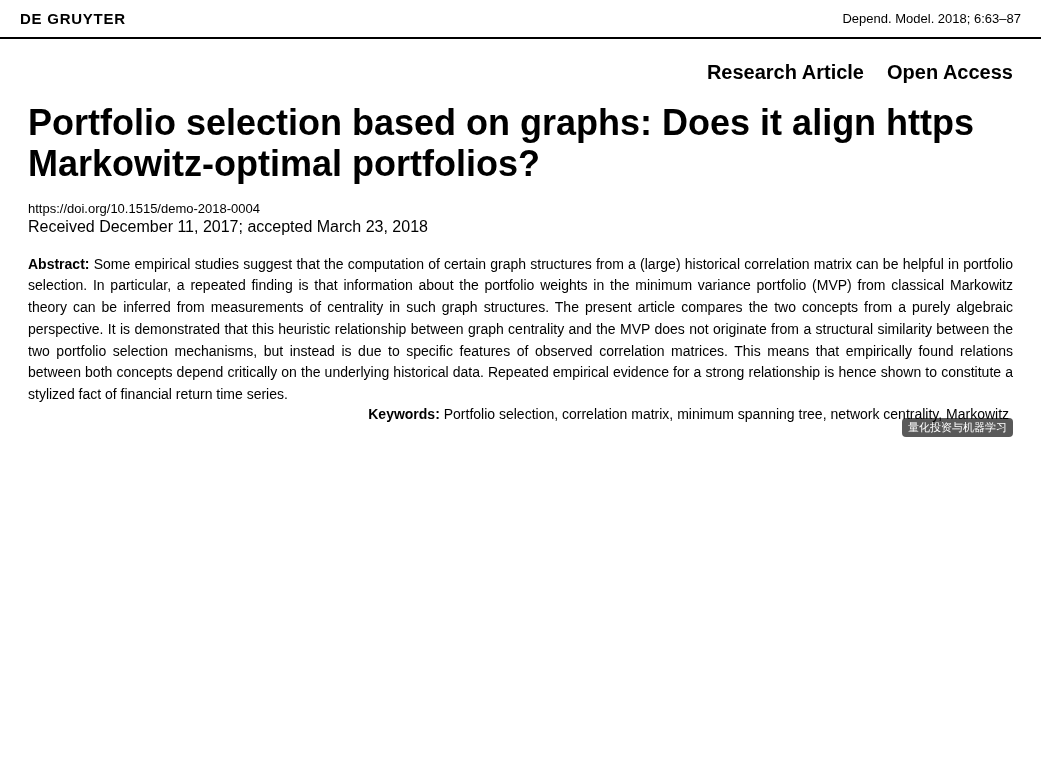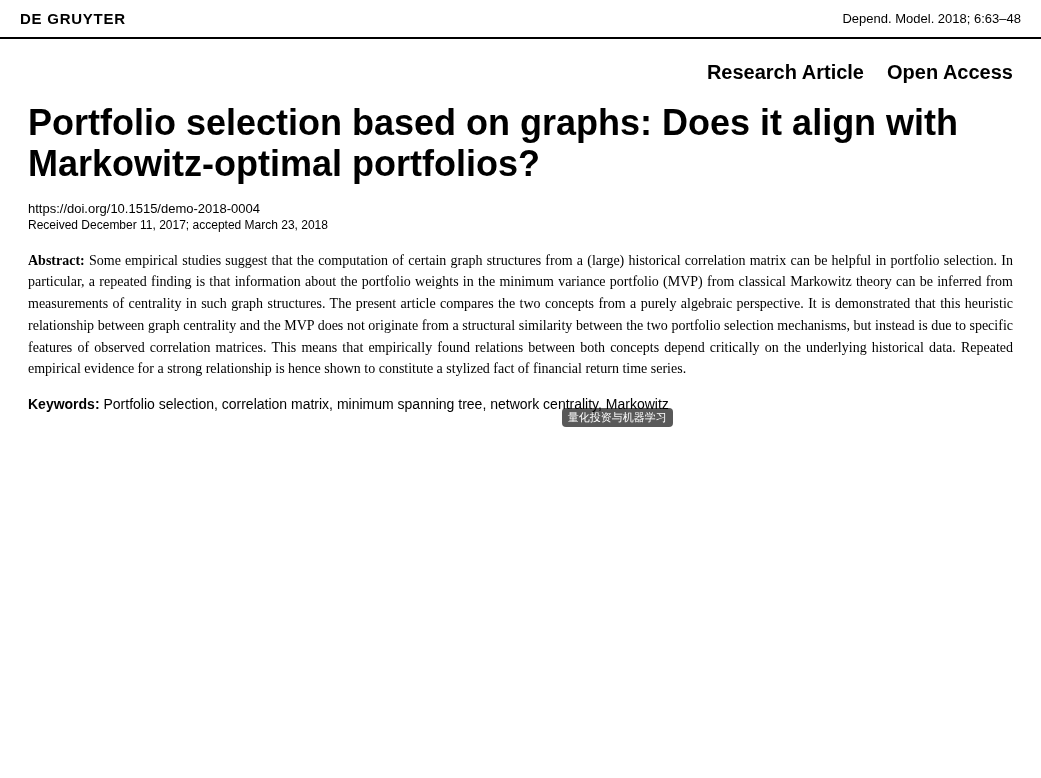--- a/index.html
+++ b/index.html
@@ -83,43 +83,43 @@
 
     .doi {
       font-family: Arial, Helvetica, sans-serif;
       font-size: 13px;
       color: #000;
       margin-bottom: 2px;
     }
 
     .received {
       font-family: Arial, Helvetica, sans-serif;
-      font-size: 12px;
+      font-size: 16px;
       color: #000;
       margin-bottom: 18px;
     }
 
     .abstract-block {
-      font-family: Liberation Serif, serif;
+      font-family: Liberation Sans, sans-serif;
       font-size: 14px;
       line-height: 1.55;
       text-align: justify;
       color: #000;
-      margin-bottom: 16px;
     }
 
     .abstract-block .label {
       font-weight: 700;
     }
 
     .keywords-block {
       font-family: Arial, Helvetica, sans-serif;
       font-size: 14px;
       color: #000;
       margin-bottom: 8px;
+      text-align: right;
     }
 
     .keywords-block .label {
       font-weight: 700;
     }
 
     .msc-block {
       font-family: Arial, Helvetica, sans-serif;
       font-size: 14px;
       color: #000;
@@ -141,32 +141,32 @@
       padding: 2px 6px;
       border-radius: 4px;
       white-space: nowrap;
     }
   </style>
 </head>
 <body>
 
 <div class="header-bar">
   <span class="header-publisher">DE GRUYTER</span>
-  <span class="header-journal">Depend. Model. 2018; 6:63–48</span>
+  <span class="header-journal">Depend. Model. 2018; 6:63–87</span>
 </div>
 
 <div class="content-area">
 
   <div class="article-type-row">
     <span class="article-type">Research Article</span>
     <span class="open-access">Open Access</span>
   </div>
 
 
-  <div class="article-title">Portfolio selection based on graphs: Does it align with Markowitz-optimal portfolios?</div>
+  <div class="article-title">Portfolio selection based on graphs: Does it align https Markowitz-optimal portfolios?</div>
 
   <div class="doi">https://doi.org/10.1515/demo-2018-0004</div>
 
   <div class="received">Received December 11, 2017; accepted March 23, 2018</div>
 
   <div class="abstract-block">
     <span class="label">Abstract:</span><span>  Some empirical studies suggest that the computation of certain graph structures from a (large) historical correlation matrix can be helpful in portfolio selection. In particular, a repeated finding is that information about the portfolio weights in the minimum variance portfolio (MVP) from classical Markowitz theory can be inferred from measurements of centrality in such graph structures. The present article compares the two concepts from a purely algebraic perspective. It is demonstrated that this heuristic relationship between graph centrality and the MVP does not originate from a structural similarity between the two portfolio selection mechanisms, but instead is due to specific features of observed correlation matrices. This means that empirically found relations between both concepts depend critically on the underlying historical data. Repeated empirical evidence for a strong relationship is hence shown to constitute a stylized fact of financial return time series.</span>
   </div>
 
   <div class="keywords-block">

